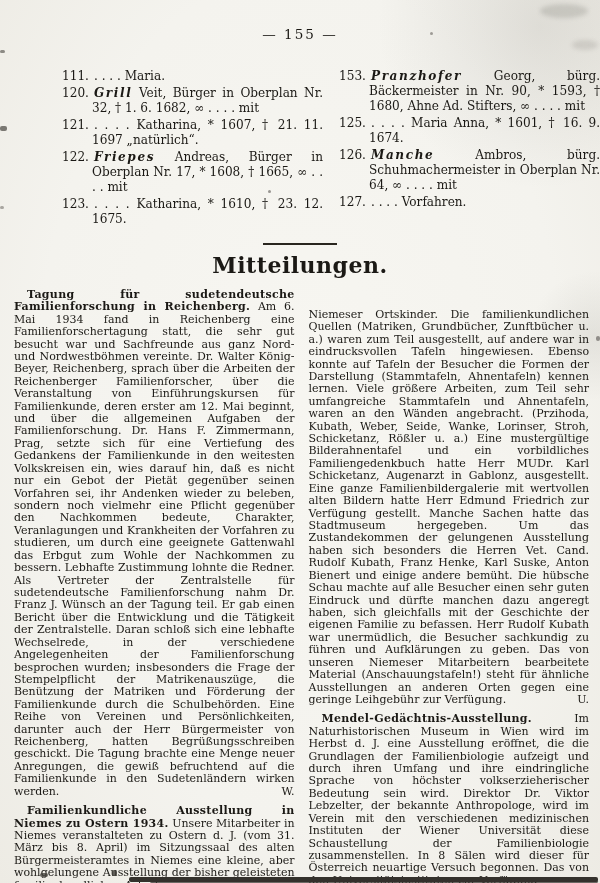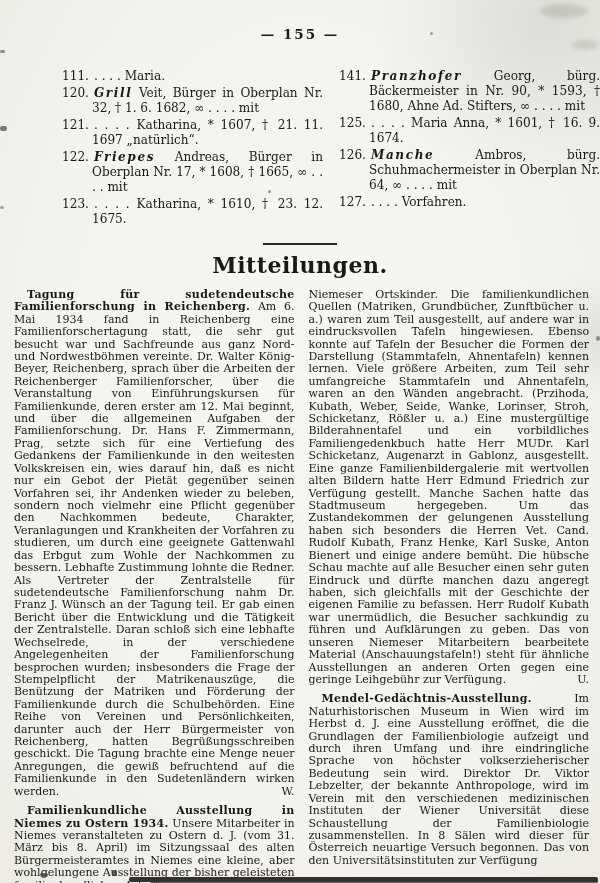--- a/index.html
+++ b/index.html
@@ -7,21 +7,21 @@
     position:relative;width:600px;height:883px;overflow:hidden;
     margin:0 auto;color:#1b1915;
     font-family:"DejaVu Serif","Liberation Serif",serif;
     background:
       radial-gradient(circle at 90% 3%, rgba(125,122,115,.16), transparent 16%),
       radial-gradient(circle at 99% 38%, rgba(110,108,100,.12), transparent 8%),
       radial-gradient(ellipse at 50% 45%, #f7f6f1 0%, #f4f3ee 62%, #edebe4 100%);
   }
   .pagenum{
     text-align:center;padding-top:26px;font-size:13.5px;
-    letter-spacing:2px;font-weight:bold;
+    letter-spacing:2px;font-weight:normal;
   }
   
   .records{display:flex;margin-top:27px;font-size:12.1px;line-height:1.24;padding-left:20px;}
   .rcol{width:268px;}
   .rcol-l{margin-left:42px;}
   .rcol-r{margin-left:16px;}
   .rec{padding-left:30px;text-indent:-30px;margin-bottom:2px;text-align:justify;}
   .rec .num{padding-right:5px;}
   .rec .nm{font-weight:bold;letter-spacing:1.6px;font-style:italic;}
   
@@ -30,21 +30,21 @@
     font-size:22px;font-weight:bold;text-align:center;
     margin:7px 12px 11px;letter-spacing:.5px;
   }
   
   .articles{display:flex;gap:14px;padding:0 11px 0 14px;}
   .acol{width:281px;}
   .articles p{
     font-size:11px;line-height:1.13;text-align:justify;
     margin:0 0 7px;text-indent:13px;
   }
-  .articles p.cont{text-indent:0;}
+  .articles p.cont{text-indent:0;margin-top:20px;}
   .articles b{letter-spacing:.3px;}
   .sig{float:right;padding-left:8px;}
   
   .spk{position:absolute;background:#3b3833;border-radius:2px;}
   .smudge{position:absolute;border-radius:50%;filter:blur(2px);}
   .band{position:absolute;background:#34312c;border-radius:2px;}
 </style>
 </head>
 <body>
 
@@ -54,21 +54,21 @@
 
   <div class="records">
     <div class="rcol rcol-l">
       <div class="rec"><span class="num">111.</span><span class="nm"></span><span>. . . . Maria.</span></div>
       <div class="rec"><span class="num">120.</span><span class="nm">Grill</span><span> Veit, Bürger in Oberplan Nr. 32, † 1. 6. 1682, ∞ . . . . mit</span></div>
       <div class="rec"><span class="num">121.</span><span class="nm"></span><span>. . . . Katharina, * 1607, † 21. 11. 1697 „natürlich“.</span></div>
       <div class="rec"><span class="num">122.</span><span class="nm">Friepes</span><span> Andreas, Bürger in Oberplan Nr. 17, * 1608, † 1665, ∞ . . . . mit</span></div>
       <div class="rec"><span class="num">123.</span><span class="nm"></span><span>. . . . Katharina, * 1610, † 23. 12. 1675.</span></div>
     </div>
     <div class="rcol rcol-r">
-      <div class="rec"><span class="num">141.</span><span class="nm">Pranzhofer</span><span> Georg, bürg. Bäckermeister in Nr. 90, * 1593, † 1680, Ahne Ad. Stifters, ∞ . . . . mit</span></div>
+      <div class="rec"><span class="num">153.</span><span class="nm">Pranzhofer</span><span> Georg, bürg. Bäckermeister in Nr. 90, * 1593, † 1680, Ahne Ad. Stifters, ∞ . . . . mit</span></div>
       <div class="rec"><span class="num">125.</span><span class="nm"></span><span>. . . . Maria Anna, * 1601, † 16. 9. 1674.</span></div>
       <div class="rec"><span class="num">126.</span><span class="nm">Manche</span><span> Ambros, bürg. Schuhmachermeister in Oberplan Nr. 64, ∞ . . . . mit</span></div>
       <div class="rec"><span class="num">127.</span><span class="nm"></span><span>. . . . Vorfahren.</span></div>
     </div>
   </div>
 
   <hr class="divider">
   <div class="title">Mitteilungen.</div>
 
   <div class="articles">

